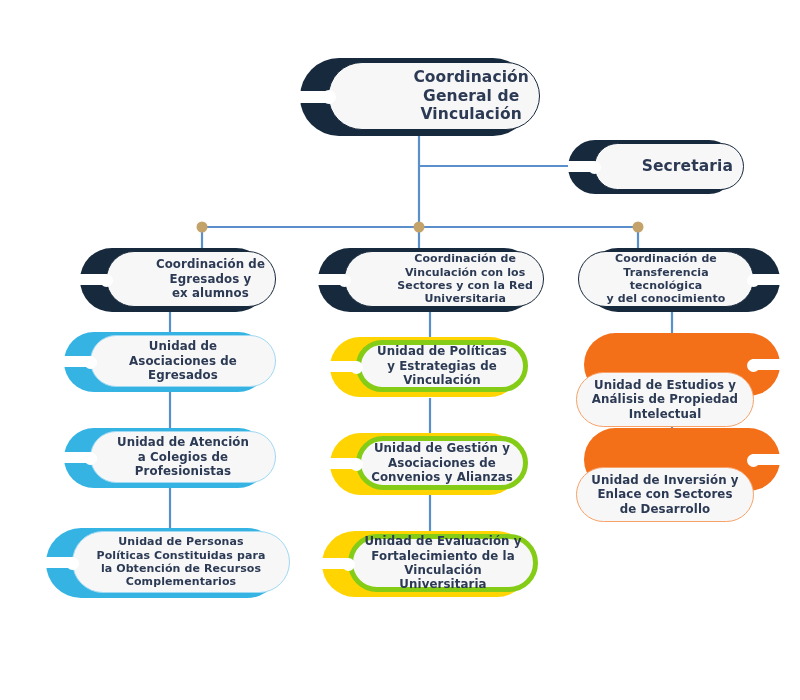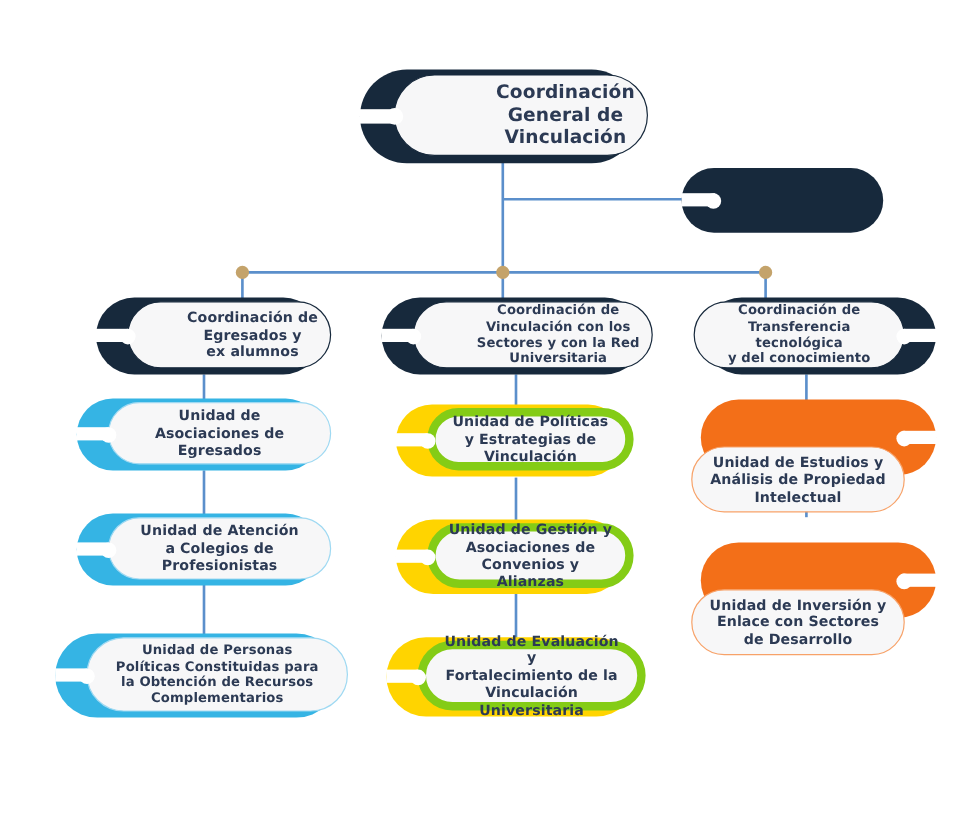--- a/index.html
+++ b/index.html
@@ -55,21 +55,21 @@
     background:#ffffff;
     z-index:2;
   }
 
   
   .navy  .shadow{background:#17293c;}
   .navy  .pill{border:1px solid #17293c;justify-content:flex-end;}
   .blue  .shadow{background:#35b4e4;}
   .blue  .pill{border:1px solid #9fd9f2;}
   .yellow .shadow{background:#ffd400;}
-  .yellow .pill{border:7px solid #84cc16;}
+  .yellow .pill{border:5px solid #84cc16;}
   .orange .shadow{background:#f36f18;}
   .orange .pill{border:1px solid #f8a濃;margin-top:36px;}
   .orange .pill{border:1px solid #f7a269;}
 
   .t17{font-size:15.5px;font-weight:700;}
   .t12{font-size:11.8px;font-weight:600;}
   .t11{font-size:11px;font-weight:600;}
 </style>
 </head>
 <body>
@@ -114,20 +114,23 @@
       <span class="txt t17">Coordinación
 General de
 Vinculación</span>
     </div>
     <div class="dot" style="left:22px;top:32px;width:14px;height:14px;"></div>
   </div>
 
   <div class="node navy" style="left:568px;top:140px;width:176px;height:54px;">
     <div class="shadow" style="left:0;top:0;width:168px;height:54px;"></div>
     <div class="notch" style="left:0px;top:21px;width:28px;height:11px;"></div>
+    <div class="pill" style="left:26px;top:3px;width:150px;height:47px;">
+      <span class="txt t17">Secretaria</span>
+    </div>
     <div class="dot" style="left:20px;top:21px;width:13px;height:13px;"></div>
   </div>
 
   <div class="node navy" style="left:80px;top:248px;width:196px;height:64px;">
     <div class="shadow" style="left:0;top:0;width:188px;height:64px;"></div>
     <div class="notch" style="left:0px;top:26px;width:28px;height:11px;"></div>
     <div class="pill" style="left:26px;top:3px;width:170px;height:56px;">
       <span class="txt t12">Coordinación de
 Egresados y
 ex alumnos</span>
@@ -229,21 +232,21 @@
     <div class="shadow" style="right:0;top:0;width:196px;height:63px;"></div>
     <div class="notch" style="right:0px;top:26px;width:28px;height:11px;"></div>
     <div class="pill" style="left:0px;top:3px;width:178px;height:55px;">
       <span class="txt t12">Unidad de Estudios y
 Análisis de Propiedad
 Intelectual</span>
     </div>
     <div class="dot" style="right:20px;top:26px;width:13px;height:13px;"></div>
   </div>
 
-  <div class="node orange" style="left:576px;top:452px;width:204px;height:63px;">
+  <div class="node orange" style="left:576px;top:428px;width:204px;height:63px;">
     <div class="shadow" style="right:0;top:0;width:196px;height:63px;"></div>
     <div class="notch" style="right:0px;top:26px;width:28px;height:11px;"></div>
     <div class="pill" style="left:0px;top:3px;width:178px;height:55px;">
       <span class="txt t12">Unidad de Inversión y
 Enlace con Sectores
 de Desarrollo</span>
     </div>
     <div class="dot" style="right:20px;top:26px;width:13px;height:13px;"></div>
   </div>
 

